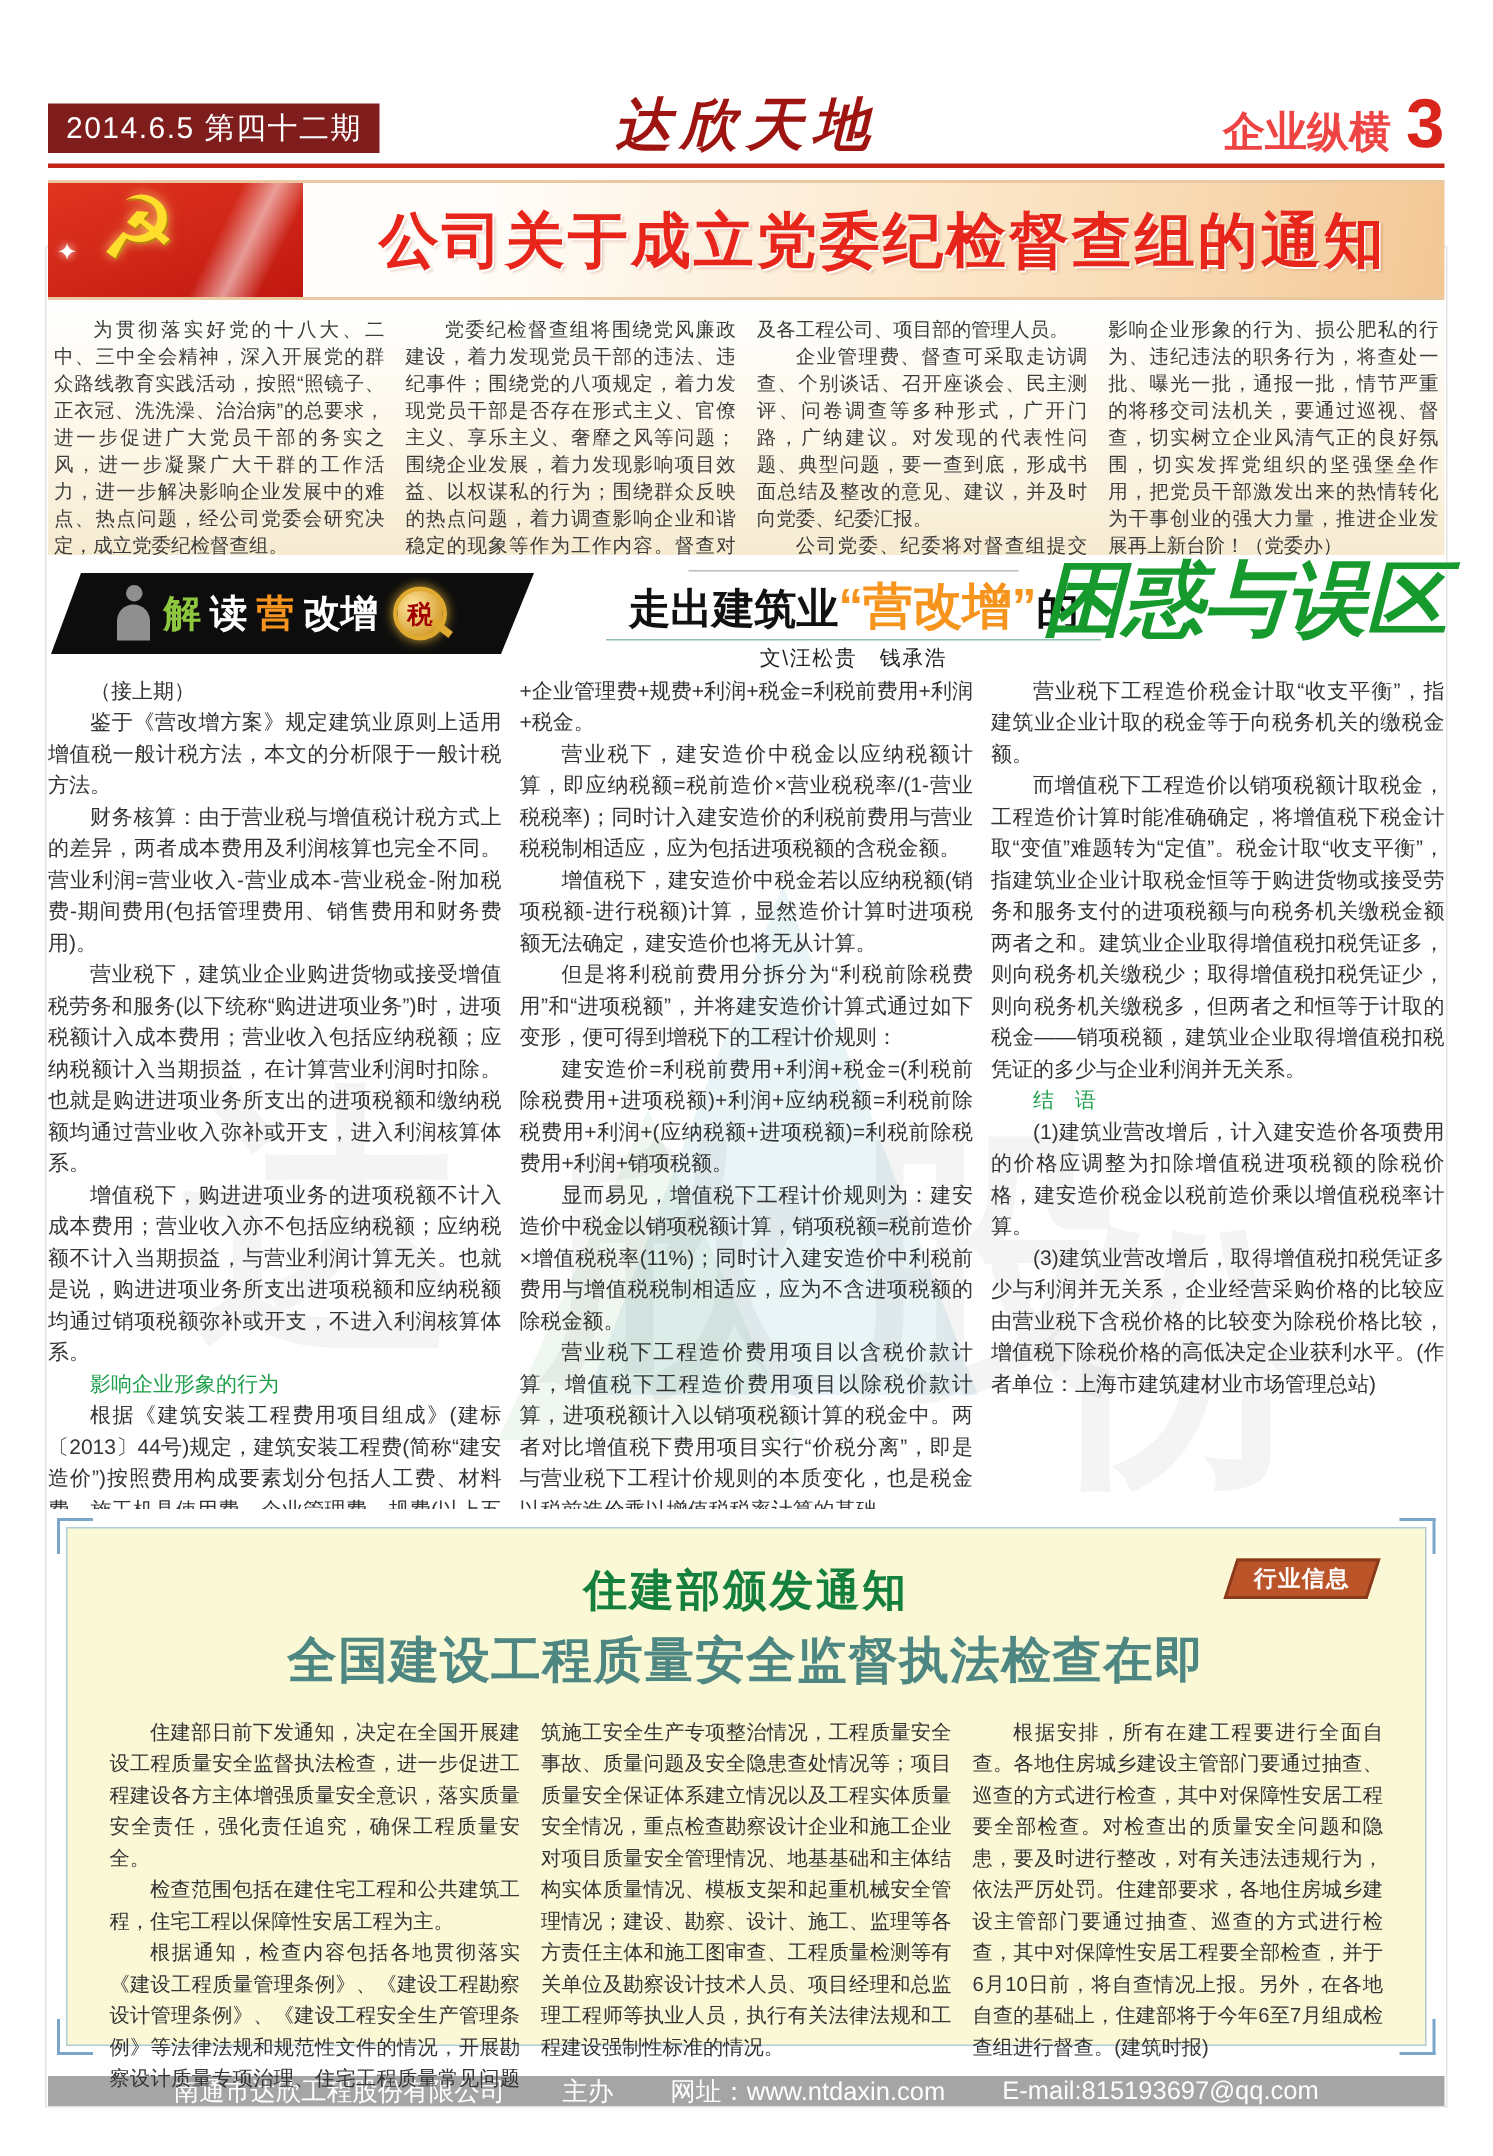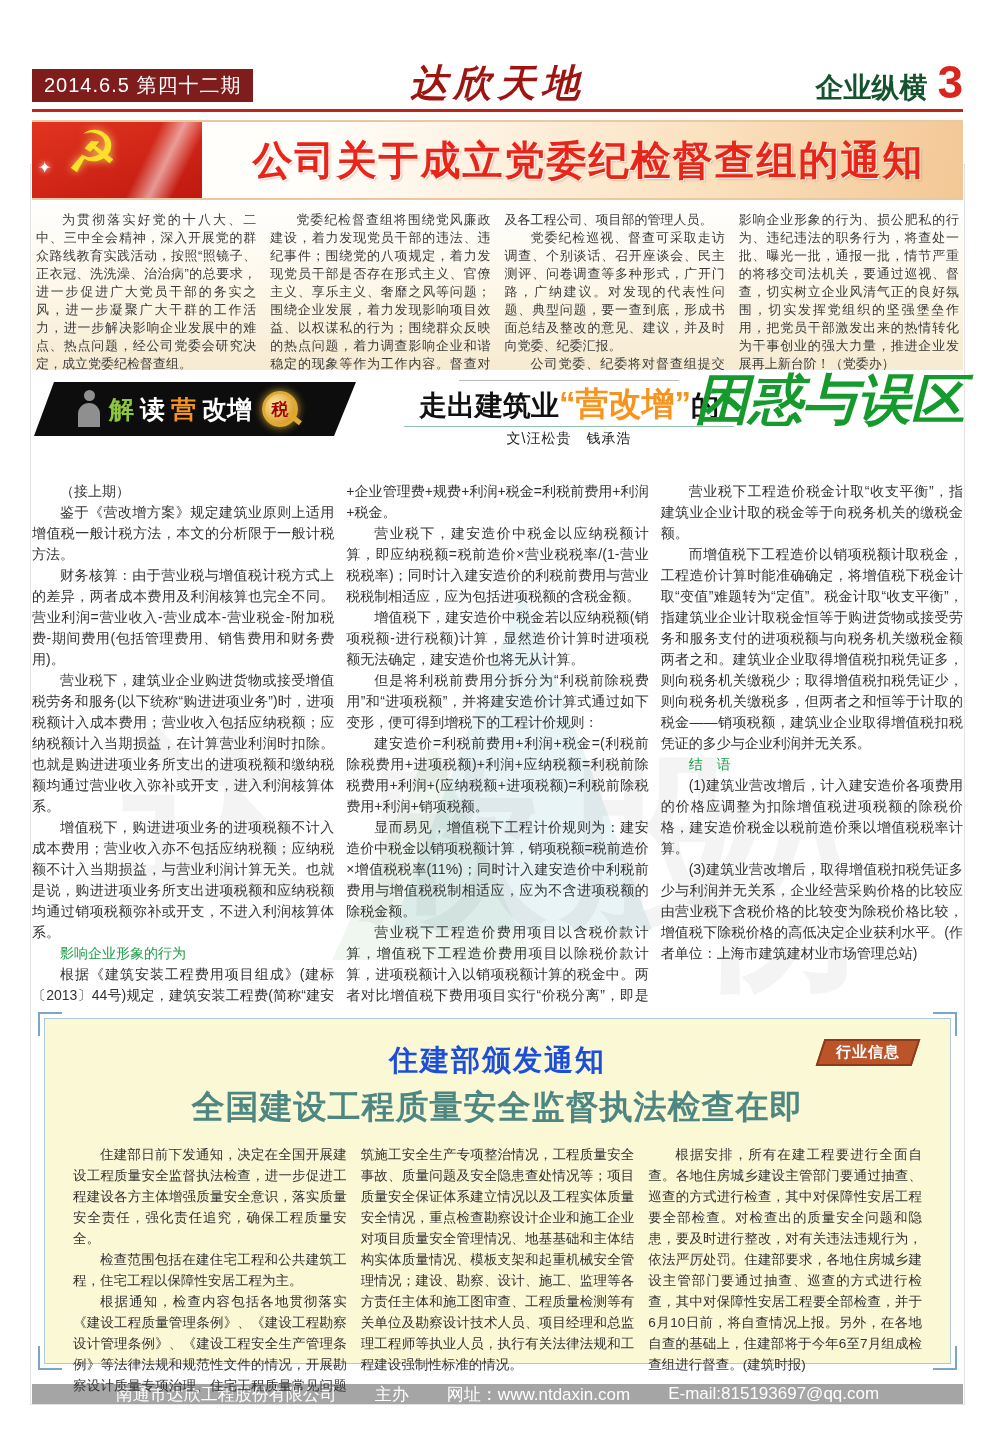--- a/index.html
+++ b/index.html
@@ -6,21 +6,21 @@
   html,body { margin:0; padding:0; width:995px; height:1437px; background:#fff; overflow:hidden;
               font-family:"Liberation Sans", sans-serif; }
   .page { position:relative; width:995px; height:1437px; background:#fff; }
 
   
   .masthead { margin:50px 32px 0; display:grid; grid-template-columns:1fr auto 1fr; align-items:end; height:52px; }
   .issue-box { justify-self:start; background:#7f1d1d; color:#fff; font-size:20px; padding:3px 12px; letter-spacing:1px; }
   .paper-title { justify-self:center; font-family:"DejaVu Serif", serif; font-style:italic; font-weight:bold;
                  font-size:38px; color:#9e1410; letter-spacing:6px; line-height:1; }
   .section-wrap { justify-self:end; display:flex; align-items:flex-end; gap:10px; }
-  .section { font-family:"DejaVu Serif", serif; font-weight:bold; font-size:28px; color:#14532d; line-height:1; }
+  .section { font-family:"DejaVu Serif", serif; font-weight:bold; font-size:28px; color:#ef4444; line-height:1; }
   .page-no { font-size:46px; font-weight:bold; color:#d9251c; line-height:0.85; }
   .head-rule { margin:7px 32px 0; border-top:3px solid #c3241a; }
 
   
   .article1 { margin:8px 32px 0; }
   .a1-banner { position:relative; height:80px; border-top:2px solid #eac9a2; border-bottom:2px solid #eac9a2;
                background:linear-gradient(100deg,#fffefb 30%,#fbe3c2 70%,#f3c795 100%); overflow:hidden; }
   .flag { position:absolute; left:0; top:0; width:170px; height:100%;
           background:linear-gradient(160deg,#e23520 0%,#c01810 100%); overflow:hidden; }
   .flag::after { content:''; position:absolute; width:42px; height:150%; right:14px; top:-25%;
@@ -64,21 +64,21 @@
   .a2-line-top { border-top:1px solid #bbb; width:220px; margin:0 auto 3px; }
   .a2-title { font-size:28px; font-weight:bold; color:#111; white-space:nowrap; line-height:1.2; }
   .a2-title .orange { color:#f7941d; font-size:33px; }
   .a2-line-bottom { border-top:1px solid #8fbfae; margin:2px 0 3px; }
   .a2-byline { font-size:14px; color:#222; letter-spacing:1px; }
   .a2-script { position:absolute; right:0; top:-8px; width:268px; font-family:"DejaVu Serif", serif;
                font-style:italic; font-weight:bold; font-size:54px; line-height:1.1; color:#169a2e; white-space:nowrap; }
 
   .a2-body { position:relative; margin-top:8px; display:flex; gap:12px; height:556px; overflow:hidden;
              font-size:14px; line-height:21px; text-align:justify; color:#333; }
-  .a2-body .col { flex:1; position:relative; z-index:2;margin-top:31px; }
+  .a2-body .col { flex:1; position:relative; z-index:2; }
   .watermark { position:absolute; inset:0; z-index:1; pointer-events:none; }
   .wm-tri1 { position:absolute; left:360px; top:140px; width:0; height:0;
              border-left:130px solid transparent; border-right:130px solid transparent;
              border-bottom:340px solid rgba(120,185,205,0.16); }
   .wm-tri2 { position:absolute; left:300px; top:290px; width:0; height:0;
              border-left:100px solid transparent; border-right:100px solid transparent;
              border-bottom:220px solid rgba(140,200,150,0.14); }
   .wm-char { position:absolute; font-family:"DejaVu Serif", serif; font-weight:bold;
              font-size:185px; color:rgba(50,50,50,0.055); line-height:1; }
 
@@ -86,21 +86,21 @@
   .article3 { position:relative; margin:12px 44px 0; height:346px; background:#fbf8d6;
               border:1px solid #aecbd6; padding:22px 28px 18px; }
   .c { position:absolute; width:24px; height:24px; border:2px solid #7aa6cb; }
   .c.tl { top:-7px; left:-7px; border-right:0; border-bottom:0; }
   .c.tr { top:-7px; right:-7px; border-left:0; border-bottom:0; }
   .c.bl { bottom:-7px; left:-7px; border-right:0; border-top:0; }
   .c.br { bottom:-7px; right:-7px; border-left:0; border-top:0; }
   .a3-badge { position:absolute; top:20px; right:34px; transform:skewX(-18deg);
               background:#bb5429; border:2px solid #8c3a1c; padding:2px 14px; }
   .a3-badge-inner { display:inline-block; transform:skewX(18deg); color:#fff; font-size:15px; font-weight:bold; letter-spacing:1px; }
-  .a3-title1 { margin:0; text-align:center; font-size:29px; font-weight:bold; color:#1d4ed8; letter-spacing:2px; }
+  .a3-title1 { margin:0; text-align:center; font-size:29px; font-weight:bold; color:#15803d; letter-spacing:2px; }
   .a3-title2 { margin:4px 0 0; text-align:center; font-size:33px; font-weight:bold; color:#4e8781; letter-spacing:1px; }
   .a3-body { display:flex; gap:14px; margin-top:14px; height:252px; overflow:hidden;
              font-size:13.5px; line-height:21px; text-align:justify; color:#333; }
   .a3-body .col { flex:1; }
 
   
   .page-footer { margin:20px 32px 0; height:20px; background:#a5a5a5; color:#fff;
                  display:flex; align-items:center; justify-content:center; gap:38px; font-size:17px; }
 
   .frame { position:absolute; left:30px; right:30px; top:114px; bottom:82px;
@@ -132,21 +132,21 @@
     </div>
     <div class="a1-body">
       <div class="col">
           <p>为贯彻落实好党的十八大、二中、三中全会精神，深入开展党的群众路线教育实践活动，按照“照镜子、正衣冠、洗洗澡、治治病”的总要求，进一步促进广大党员干部的务实之风，进一步凝聚广大干群的工作活力，进一步解决影响企业发展中的难点、热点问题，经公司党委会研究决定，成立党委纪检督查组。</p>
         </div>
       <div class="col">
           <p>党委纪检督查组将围绕党风廉政建设，着力发现党员干部的违法、违纪事件；围绕党的八项规定，着力发现党员干部是否存在形式主义、官僚主义、享乐主义、奢靡之风等问题；围绕企业发展，着力发现影响项目效益、以权谋私的行为；围绕群众反映的热点问题，着力调查影响企业和谐稳定的现象等作为工作内容。督查对象为公司的全体党员</p>
         </div>
       <div class="col">
           <p class="cont">及各工程公司、项目部的管理人员。</p>
-          <p>党委纪检巡视、督查可采取走访调查、个别谈话、召开座谈会、民主测评、问卷调查等多种形式，广开门路，广纳建议。对发现的代表性问题、典型问题，要一查到底，形成书面总结及整改的意见、建议，并及时向党委、纪委汇报。</p>
+          <p>企业管理费、督查可采取走访调查、个别谈话、召开座谈会、民主测评、问卷调查等多种形式，广开门路，广纳建议。对发现的代表性问题、典型问题，要一查到底，形成书面总结及整改的意见、建议，并及时向党委、纪委汇报。</p>
           <p>公司党委、纪委将对督查组提交的</p>
         </div>
       <div class="col">
         <div>
             <p class="cont">影响企业形象的行为、损公肥私的行为、违纪违法的职务行为，将查处一批、曝光一批，通报一批，情节严重的将移交司法机关，要通过巡视、督查，切实树立企业风清气正的良好氛围，切实发挥党组织的坚强堡垒作用，把党员干部激发出来的热情转化为干事创业的强大力量，推进企业发展再上新台阶！（党委办）</p>
           </div>
 
       </div>
     </div>
   </section>

